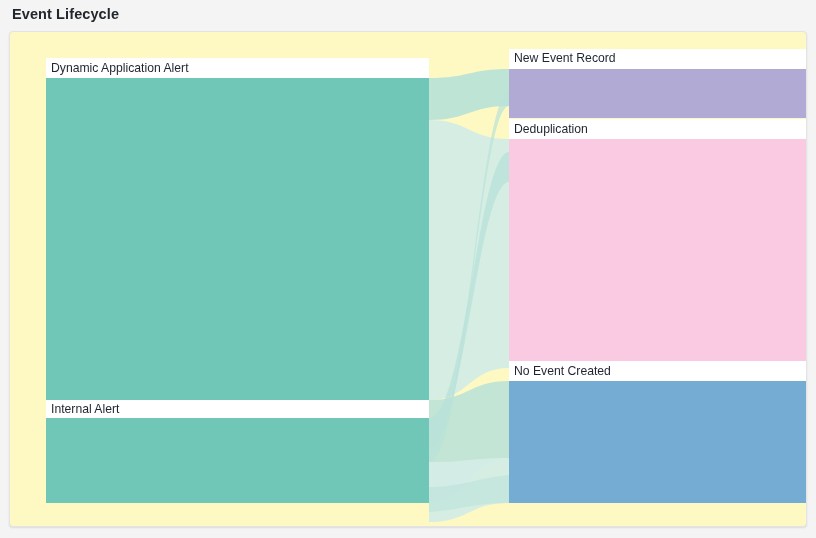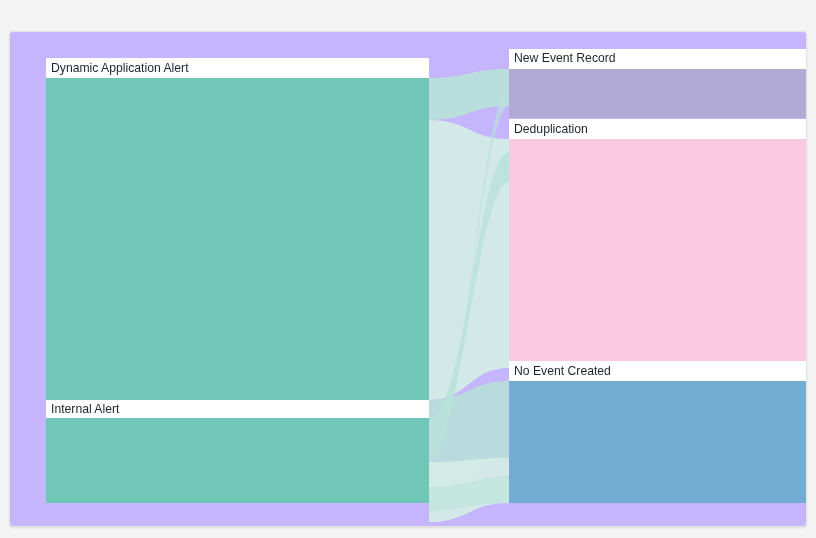--- a/index.html
+++ b/index.html
@@ -29,21 +29,21 @@
     color: #22272e;
     letter-spacing: 0.1px;
     line-height: 20px;
   }
   .card {
     position: absolute;
     left: 9px;
     top: 31px;
     width: 798px;
     height: 496px;
-    background: #c4b5fd;
+    background: #fef9c3;
     border: 1px solid #e3e3e3;
     border-radius: 4px;
     box-shadow: 0 1px 2px rgba(0,0,0,0.10);
     box-sizing: border-box;
     overflow: hidden;
   }
   .sankey-wrap {
     position: absolute;
     left: 0;
     top: 0;
@@ -60,20 +60,21 @@
     font-size: 12.2px;
     fill: #1f2430;
     dominant-baseline: middle;
   }
 </style>
 </head>
 <body>
 
 <div class="page">
 
+  <div class="page-title">Event Lifecycle</div>
 
   <div class="card">
     <div class="sankey-wrap">
       <svg class="sankey-svg" viewBox="0 0 796 494" preserveAspectRatio="none">
 
         <g>
 
           <path fill="#d4ece6" fill-opacity="0.95" d="M419,88
                    C459,88 459,107 499,107
                    L499,336

